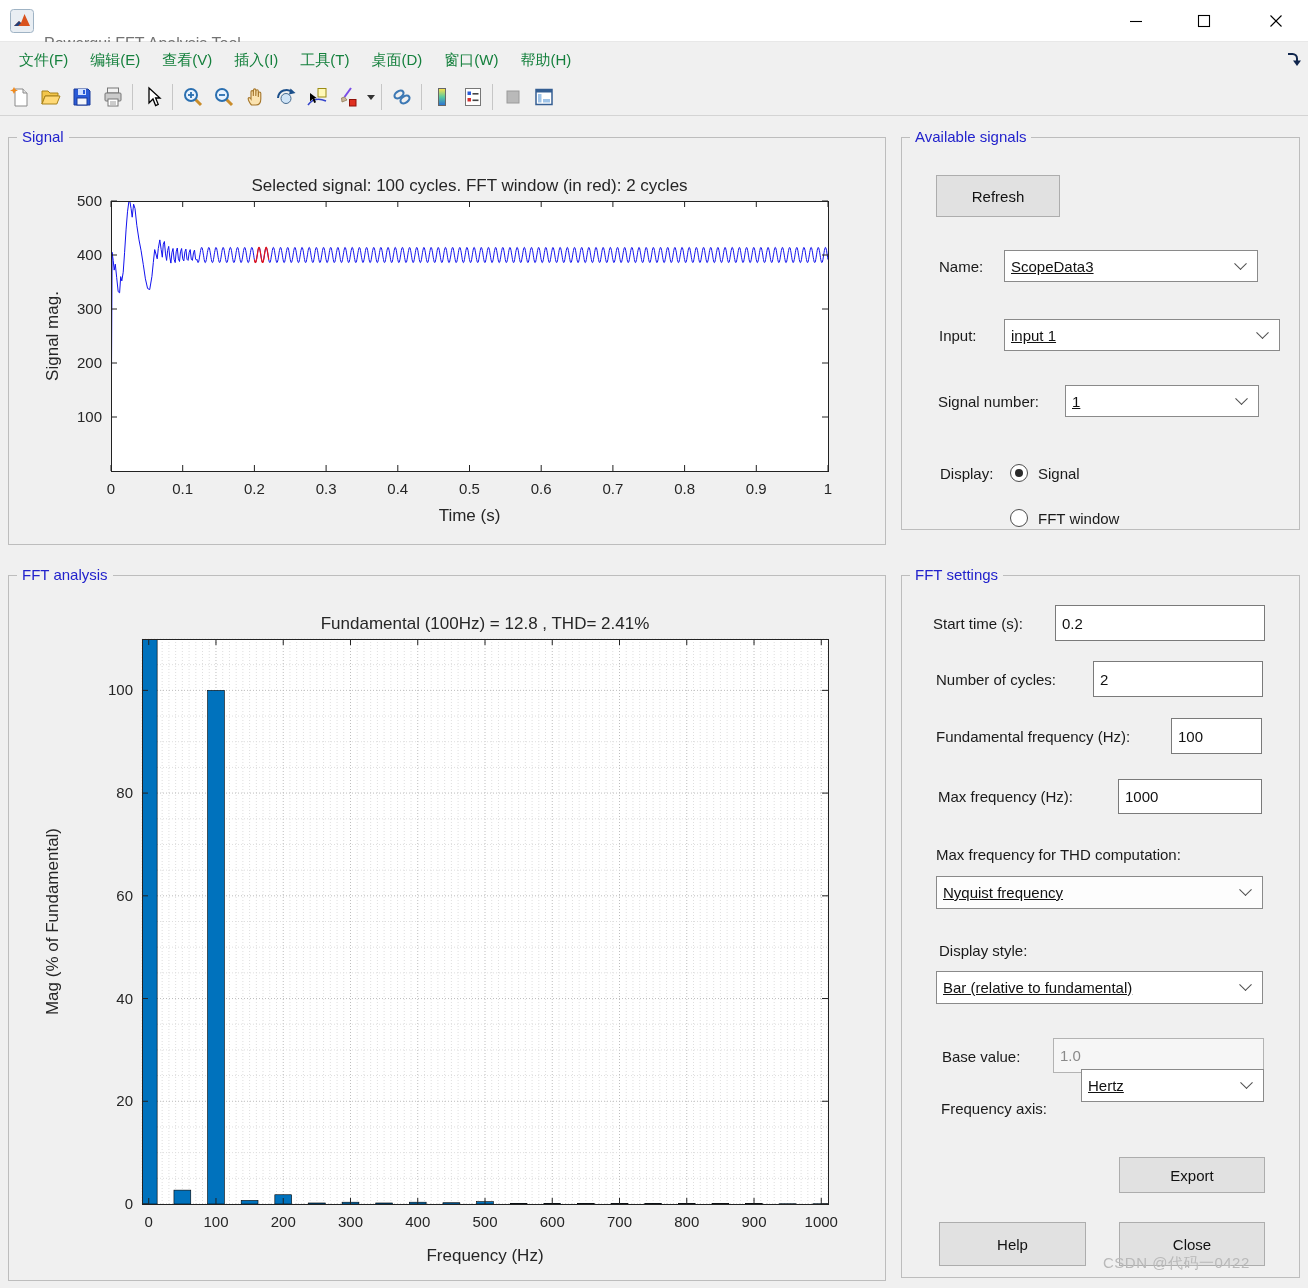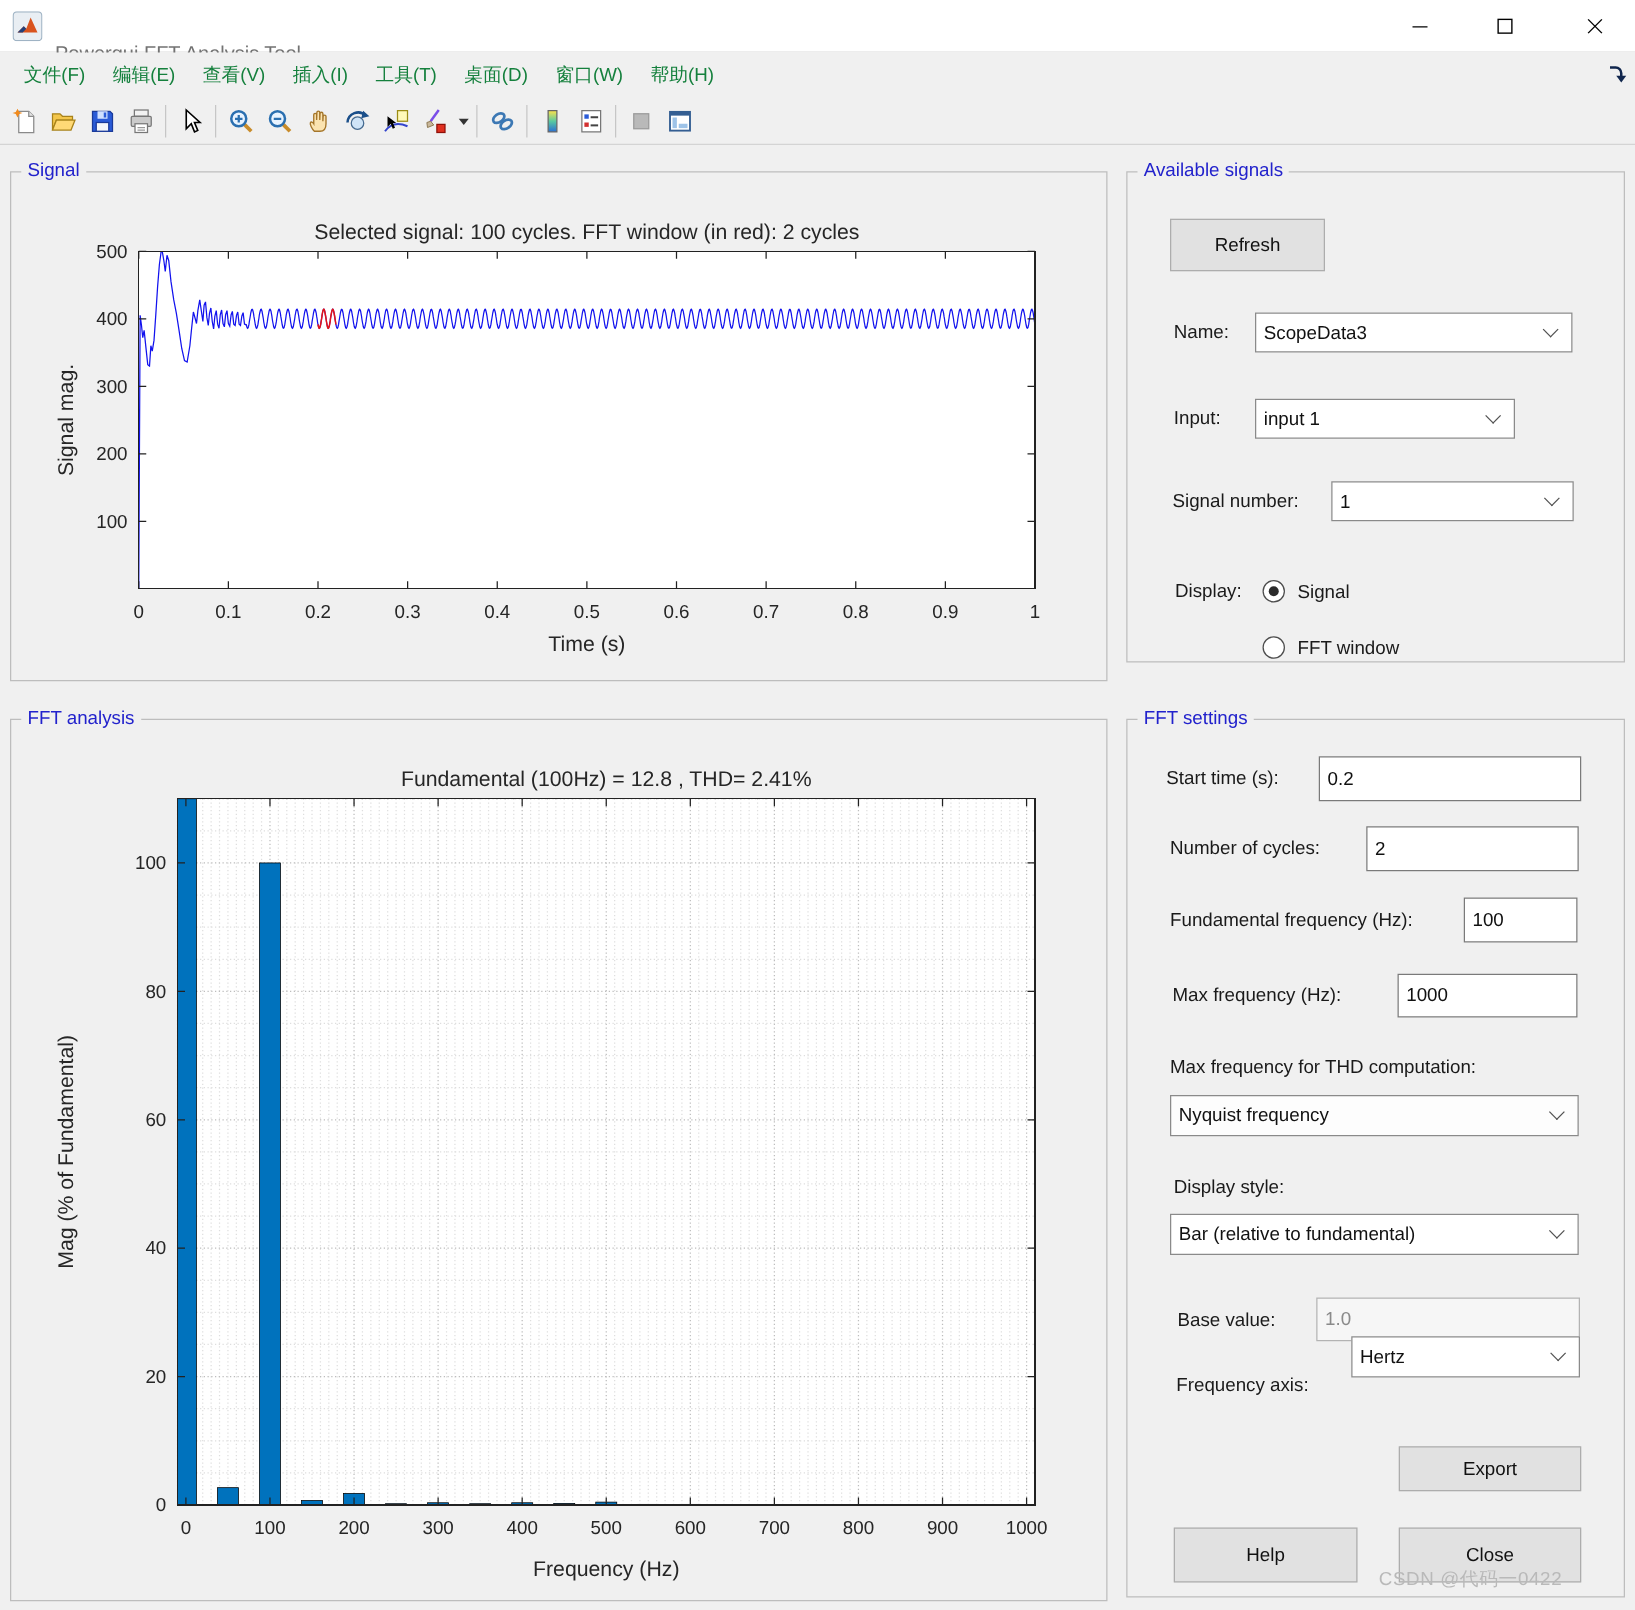--- a/index.html
+++ b/index.html
@@ -26,21 +26,21 @@
   
   .groupbox { border:1px solid #bdbdbd; background:#f0f0f0; }
   .gb-label { position:absolute; top:-10px; left:8px; background:#f0f0f0; padding:0 5px; font-size:15px; color:#2222cc; }
 
   svg text { font-family:"Liberation Sans","DejaVu Sans",sans-serif; fill:#262626; }
 
   
   .lbl { font-size:15px; color:#1a1a1a; white-space:nowrap; transform:translateY(-50%); }
   .btn { background:#e1e1e1; border:1px solid #adadad; font-size:15px; color:#111; display:flex; align-items:center; justify-content:center; }
   .btn.primary { background:#e9f3fc; border:1px solid #5a97cf; outline:1px dotted #444; outline-offset:-4px; }
-  .combo { background:#fff; border:1px solid #8a8a8a; display:flex; align-items:center; justify-content:space-between; font-size:15px; color:#111; padding-left:6px; }
+  .combo { background:#fff; border:1px solid #8a8a8a; display:flex; align-items:center; justify-content:space-between; font-size:15px; color:#111; padding-left:6px;text-decoration:underline; }
   .chev { width:9px; height:9px; border-right:1.6px solid #505050; border-bottom:1.6px solid #505050; transform:rotate(45deg) translate(-2px,-2px); margin-right:12px; flex:none; }
   .tinput { background:#fff; border:1px solid #7a7a7a; font-size:15px; color:#111; padding-left:6px; display:flex; align-items:center; }
   .tinput.disabled { background:#f6f6f6; border-color:#b3b3b3; color:#8a8a8a; }
   .radio { width:18px; height:18px; border:1px solid #4d4d4d; border-radius:50%; background:#fff; display:flex; align-items:center; justify-content:center; }
   .radio .dot { width:8px; height:8px; border-radius:50%; background:#2b2b2b; display:none; }
   .radio.checked .dot { display:block; }
   .radio-label { font-size:15px; color:#1a1a1a; }
 
   #watermark { left:1103px; top:1254px; width:205px; font-size:15px; color:#b9b9b9; letter-spacing:0.5px; white-space:nowrap; }
 </style>
@@ -288,21 +288,21 @@
   <span class="gb-label">Available signals</span>
   <div class="abs btn" style="left:34px;top:37px;width:124px;height:42px">Refresh</div>
 
   <span class="abs lbl" style="left:37px;top:128px">Name:</span>
   <div class="abs combo" style="left:102px;top:112px;width:254px;height:32px">
     <span>ScopeData3</span>
     <span class="chev"></span>
   </div>
 
   <span class="abs lbl" style="left:37px;top:197px">Input:</span>
-  <div class="abs combo" style="left:102px;top:181px;width:208px;height:32px">
+  <div class="abs combo" style="left:102px;top:181px;width:276px;height:32px">
     <span>input 1</span>
     <span class="chev"></span>
   </div>
 
   <span class="abs lbl" style="left:36px;top:263px">Signal number:</span>
   <div class="abs combo" style="left:163px;top:247px;width:194px;height:32px">
     <span>1</span>
     <span class="chev"></span>
   </div>
 

